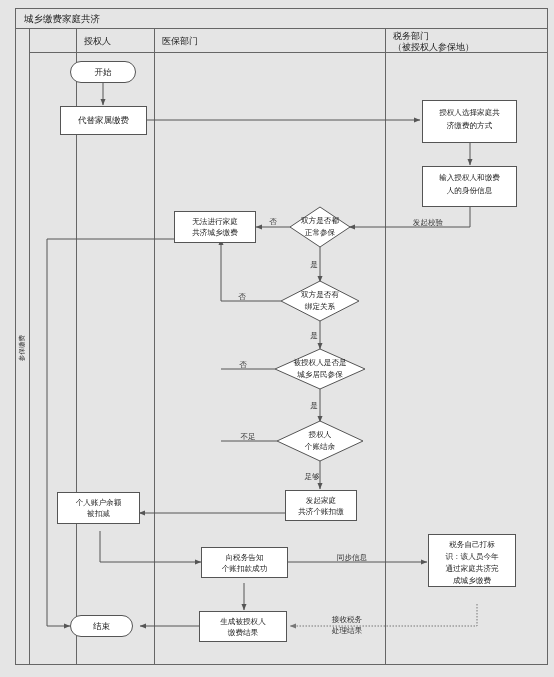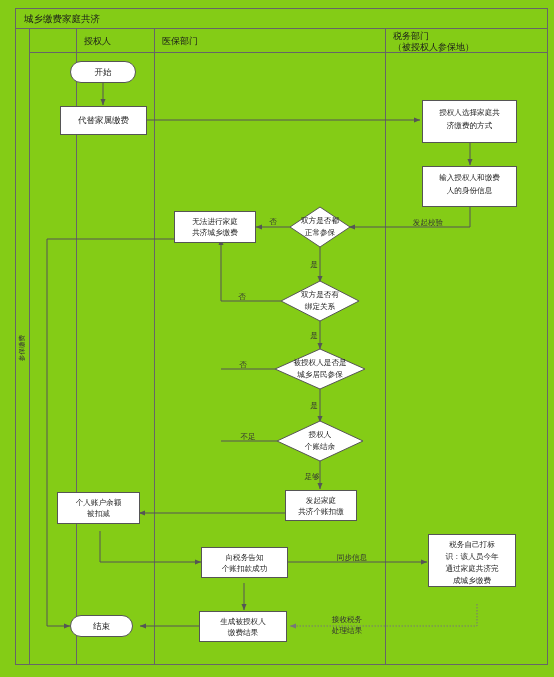--- a/index.html
+++ b/index.html
@@ -7,21 +7,21 @@
     padding: 0;
     background: #ffffff;
   }
   body {
     font-family: "DejaVu Sans", "Liberation Sans", sans-serif;
   }
   #canvas {
     position: relative;
     width: 554px;
     height: 677px;
-    background: #84cc16;
+    background: #e5e5e5;
     overflow: hidden;
   }
   svg#diagram {
     position: absolute;
     left: 0;
     top: 0;
     width: 554px;
     height: 677px;
   }
   .lane-frame {

